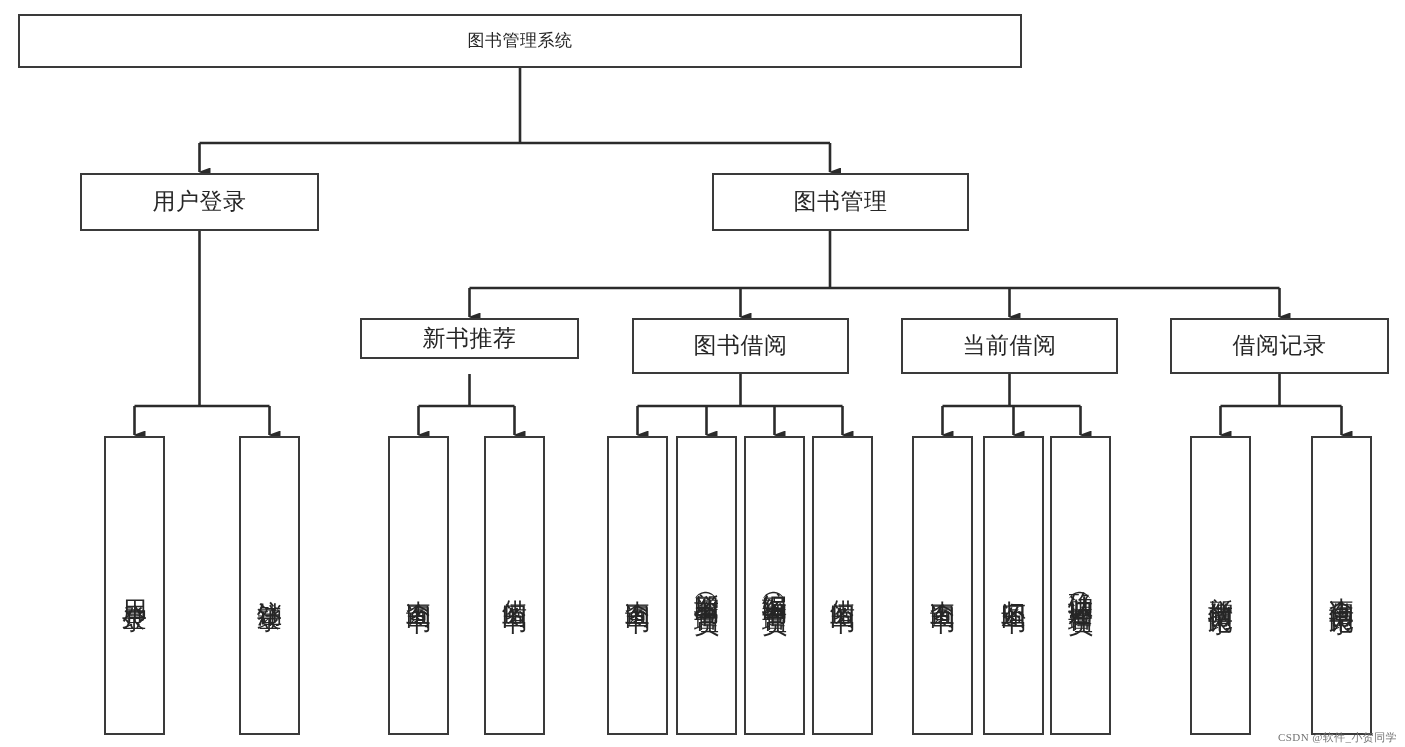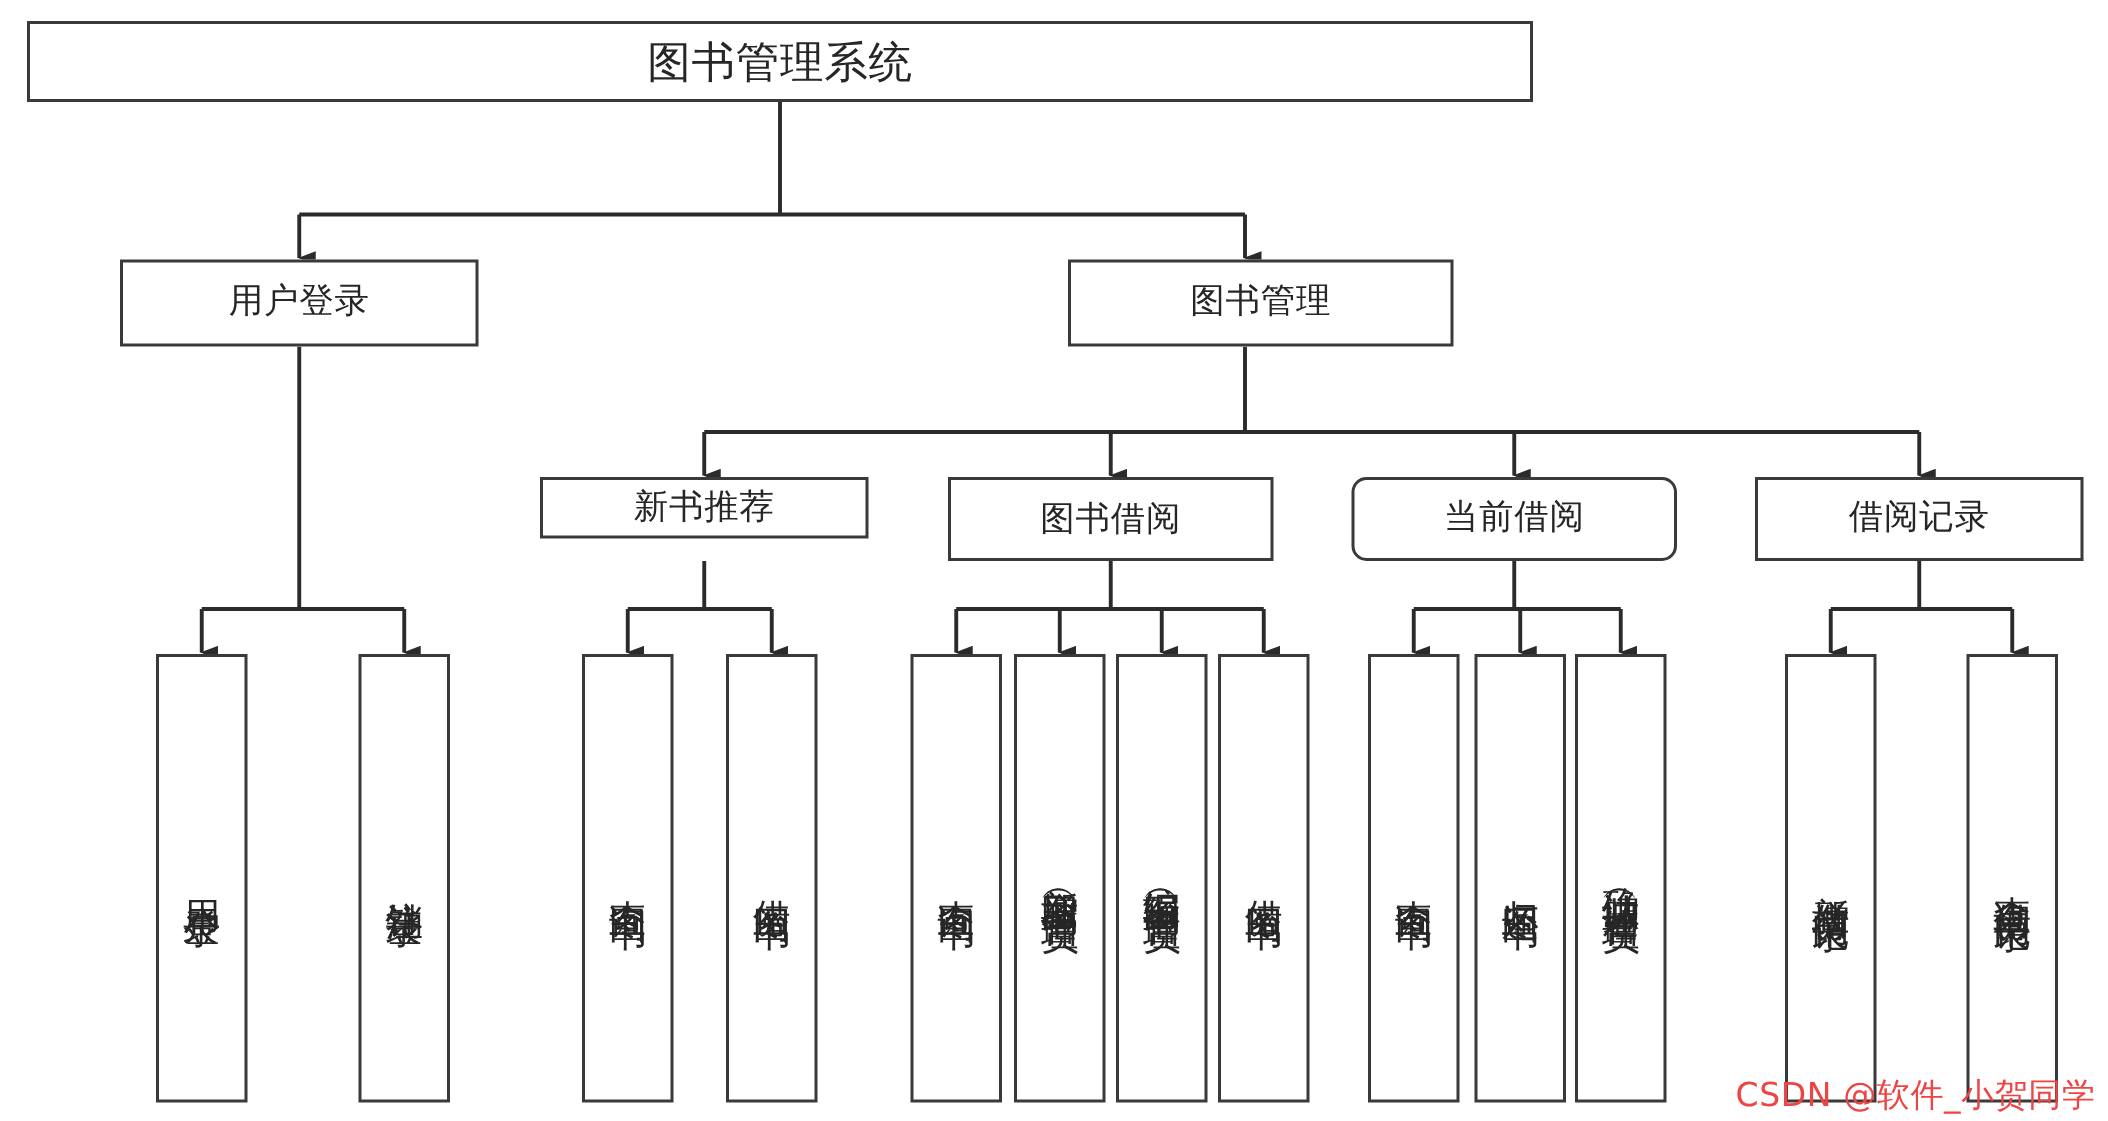--- a/index.html
+++ b/index.html
@@ -41,38 +41,39 @@
     color: #262626;
     line-height: 1.12;
     white-space: nowrap;
     text-align: center;
     letter-spacing: 0.5px;
   }
   .node.horizontal .node-label {
     font-size: 23px;
   }
   .node.root .node-label {
-    font-size: 29px;
+    font-size: 17px;
   }
   .node.vertical .node-label {
     writing-mode: vertical-rl;
     text-orientation: upright;
     font-size: 25px;
     letter-spacing: 3px;
     line-height: 1;
   }
   .watermark {
     position: absolute;
     right: 8px;
     bottom: 2px;
-    color: #ef4444;
-    font-size: 22px;
+    color: #737373;
+    font-size: 11px;
     letter-spacing: 0.4px;
     white-space: nowrap;
     user-select: none;
+    font-family: Liberation Serif, serif;
   }
 </style>
 </head>
 <body>
 
 <div id="diagram-root">
 
   <svg class="connectors" viewBox="0 0 1405 747" preserveAspectRatio="none">
     <defs>
       <marker id="arrowhead" markerWidth="9" markerHeight="12" refX="4.5" refY="11" orient="auto" markerUnits="userSpaceOnUse">
@@ -125,21 +126,21 @@
       </div>
       <div class="node horizontal" style="left: 712px; top: 173px; width: 257px; height: 58px;">
         <span class="node-label">图书管理</span>
       </div>
       <div class="node horizontal" style="left: 360px; top: 318px; width: 219px; height: 41px;">
         <span class="node-label">新书推荐</span>
       </div>
       <div class="node horizontal" style="left: 632px; top: 318px; width: 217px; height: 56px; font-family: Liberation Serif, serif;">
         <span class="node-label">图书借阅</span>
       </div>
-      <div class="node horizontal" style="left: 901px; top: 318px; width: 217px; height: 56px; border-radius: 10px;">
+      <div class="node horizontal" style="left: 901px; top: 318px; width: 217px; height: 56px;">
         <span class="node-label">当前借阅</span>
       </div>
       <div class="node horizontal" style="left: 1170px; top: 318px; width: 219px; height: 56px; align-items: center;">
         <span class="node-label">借阅记录</span>
       </div>
       <div class="node vertical" style="left: 104px; top: 436px; width: 61px; height: 299px;">
         <span class="node-label">用户登录</span>
       </div>
       <div class="node vertical" style="left: 239px; top: 436px; width: 61px; height: 299px;">
         <span class="node-label">注销登录</span>

